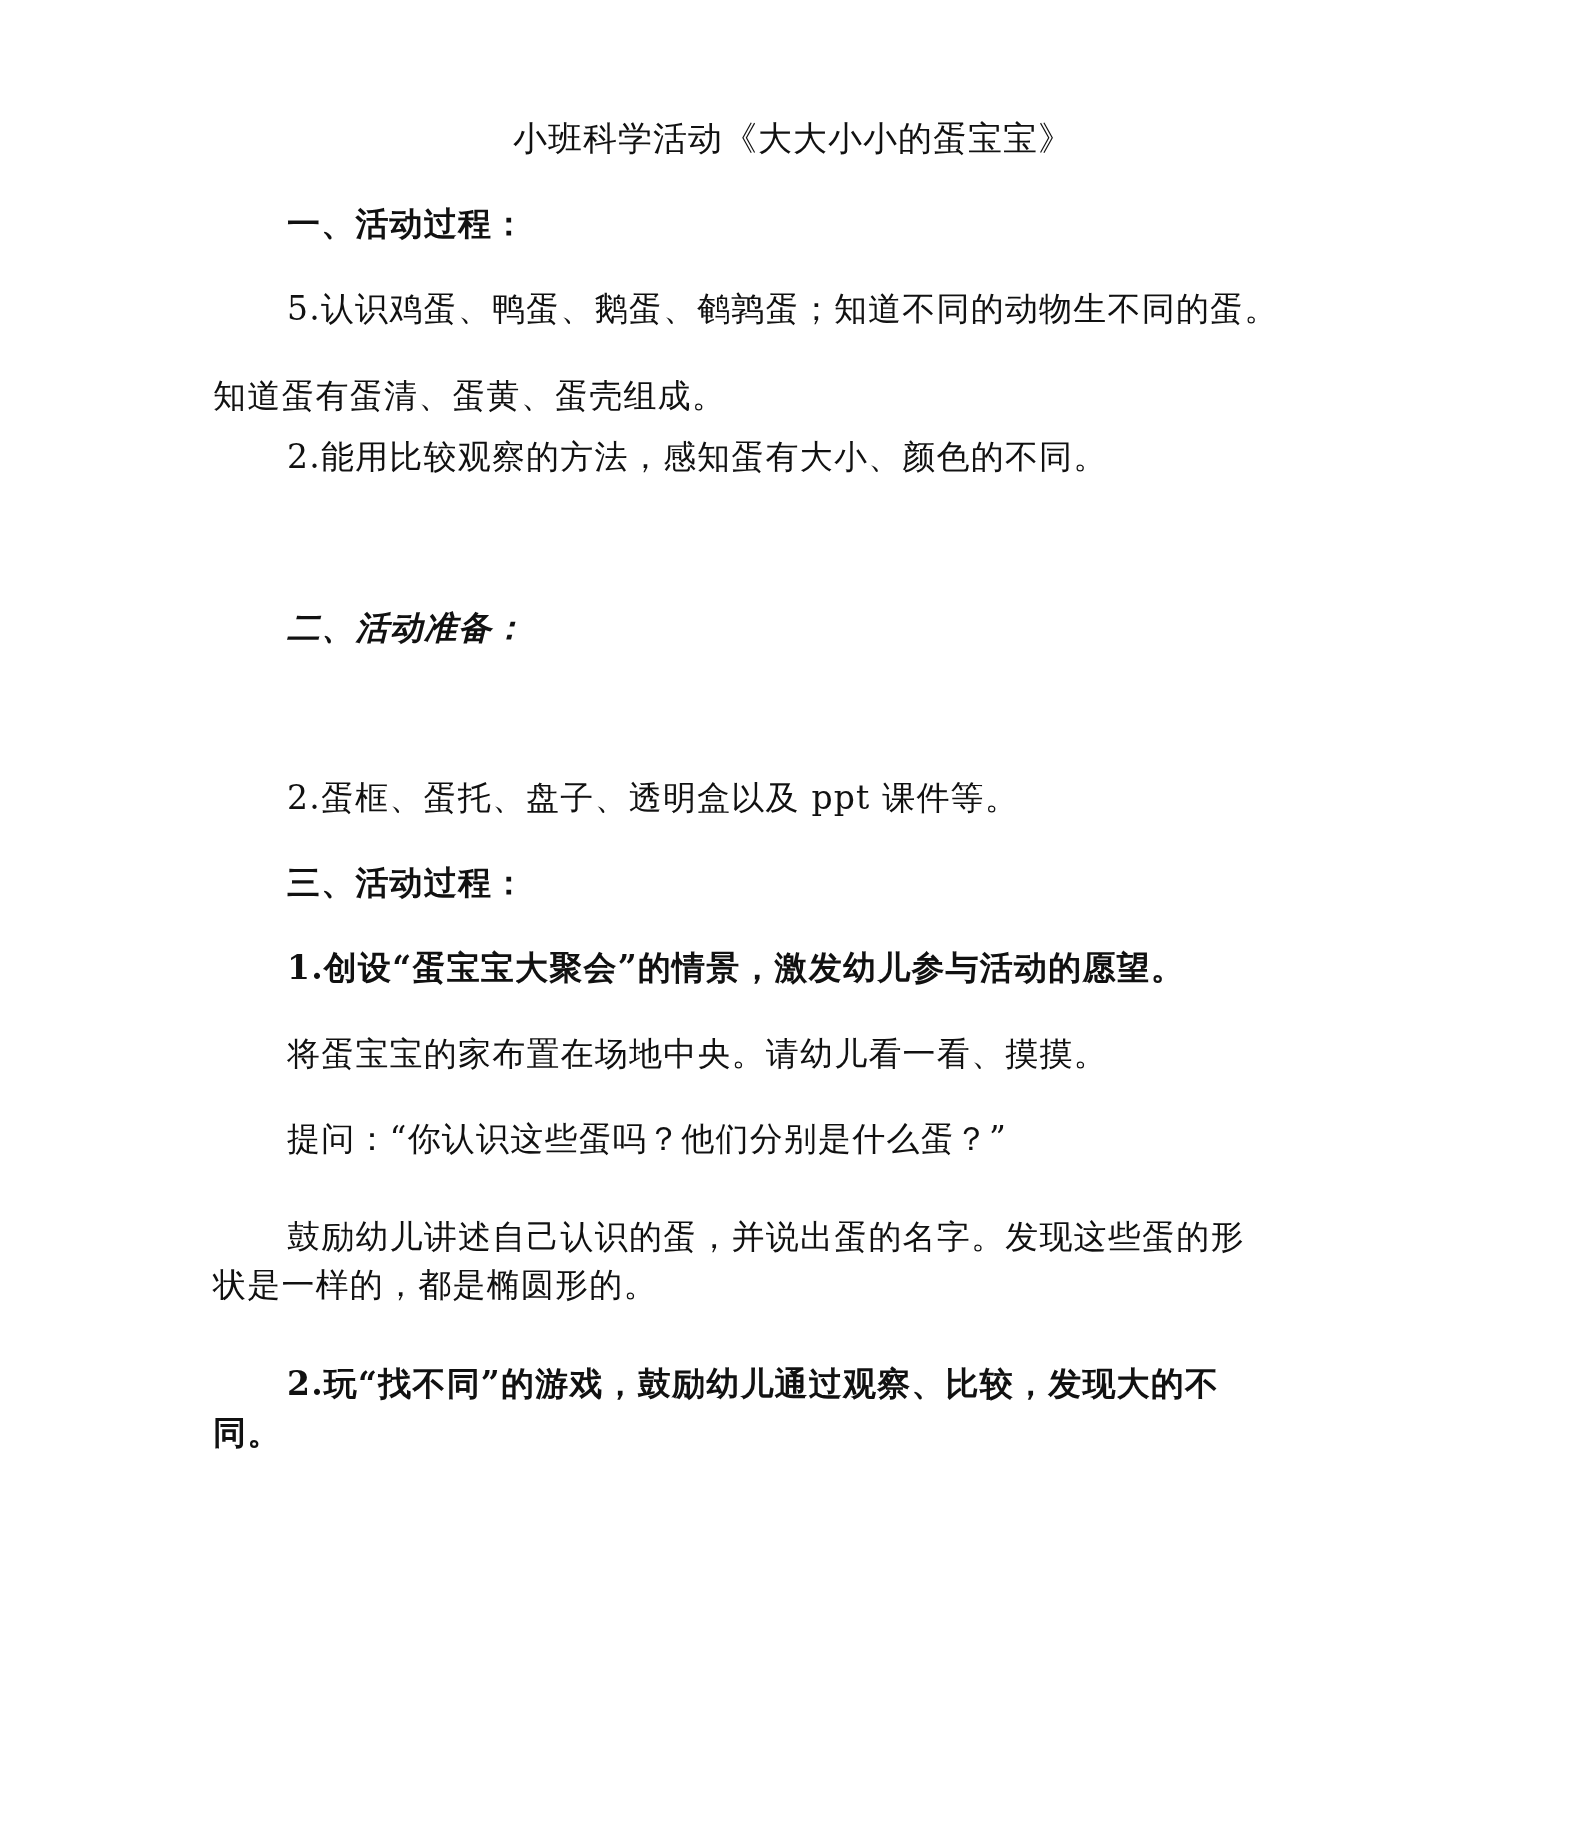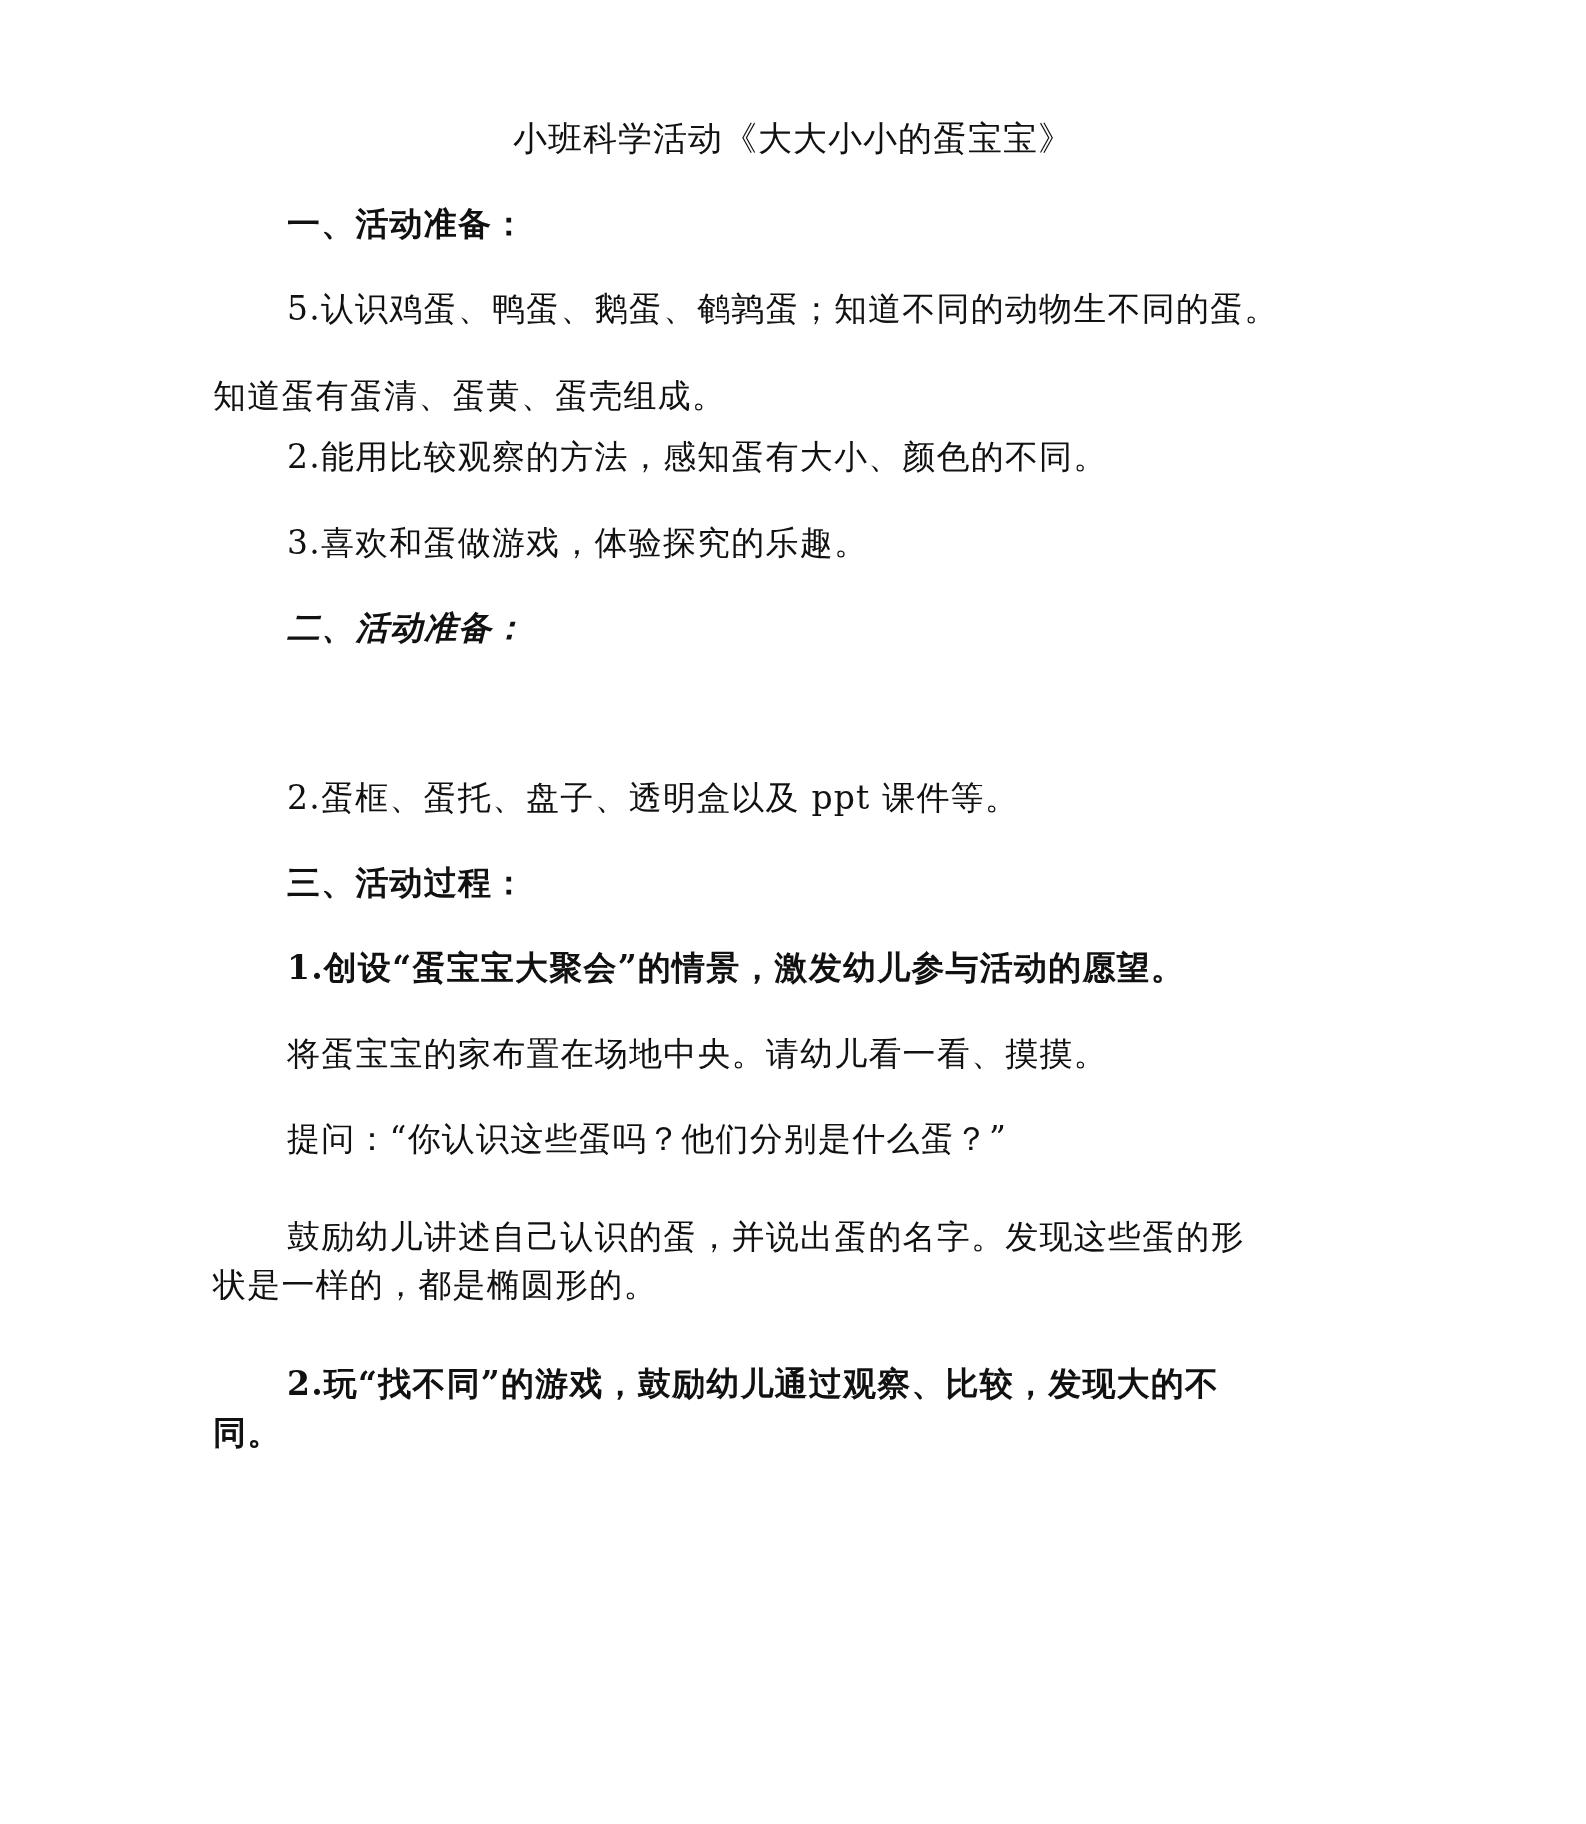--- a/index.html
+++ b/index.html
@@ -12,25 +12,24 @@
     .bold { font-weight: bold; }
     .indent { left: 287px; }
     .flush { left: 213px; }
   </style>
 </head>
 <body>
 
 <div class="page">
   <div class="line title" style="top:118px;">小班科学活动《大大小小的蛋宝宝》</div>
 
-  <div class="line heading indent" style="top:204px;">一、活动准备：</div>
+  <div class="line heading indent" style="top:204px;">一、活动过程：</div>
   <div class="line indent" style="top:289px;">5.认识鸡蛋、鸭蛋、鹅蛋、鹌鹑蛋；知道不同的动物生不同的蛋。</div>
   <div class="line flush" style="top:352px;margin-top:24px;">知道蛋有蛋清、蛋黄、蛋壳组成。</div>
   <div class="line indent" style="top:437px;">2.能用比较观察的方法，感知蛋有大小、颜色的不同。</div>
-  <div class="line indent" style="top:523px;">3.喜欢和蛋做游戏，体验探究的乐趣。</div>
 
   <div class="line heading indent" style="top:608px;font-style:italic;">二、活动准备：</div>
   <div class="line indent" style="top:778px;">2.蛋框、蛋托、盘子、透明盒以及 ppt 课件等。</div>
 
   <div class="line heading indent" style="top:863px;">三、活动过程：</div>
   <div class="line indent bold" style="top:948px;">1.创设“蛋宝宝大聚会”的情景，激发幼儿参与活动的愿望。</div>
   <div class="line indent" style="top:1034px;">将蛋宝宝的家布置在场地中央。请幼儿看一看、摸摸。</div>
   <div class="line indent" style="top:1119px;">提问：“你认识这些蛋吗？他们分别是什么蛋？”</div>
   <div class="line indent" style="top:1217px;">鼓励幼儿讲述自己认识的蛋，并说出蛋的名字。发现这些蛋的形</div>
   <div class="line flush" style="top:1265px;">状是一样的，都是椭圆形的。</div>

